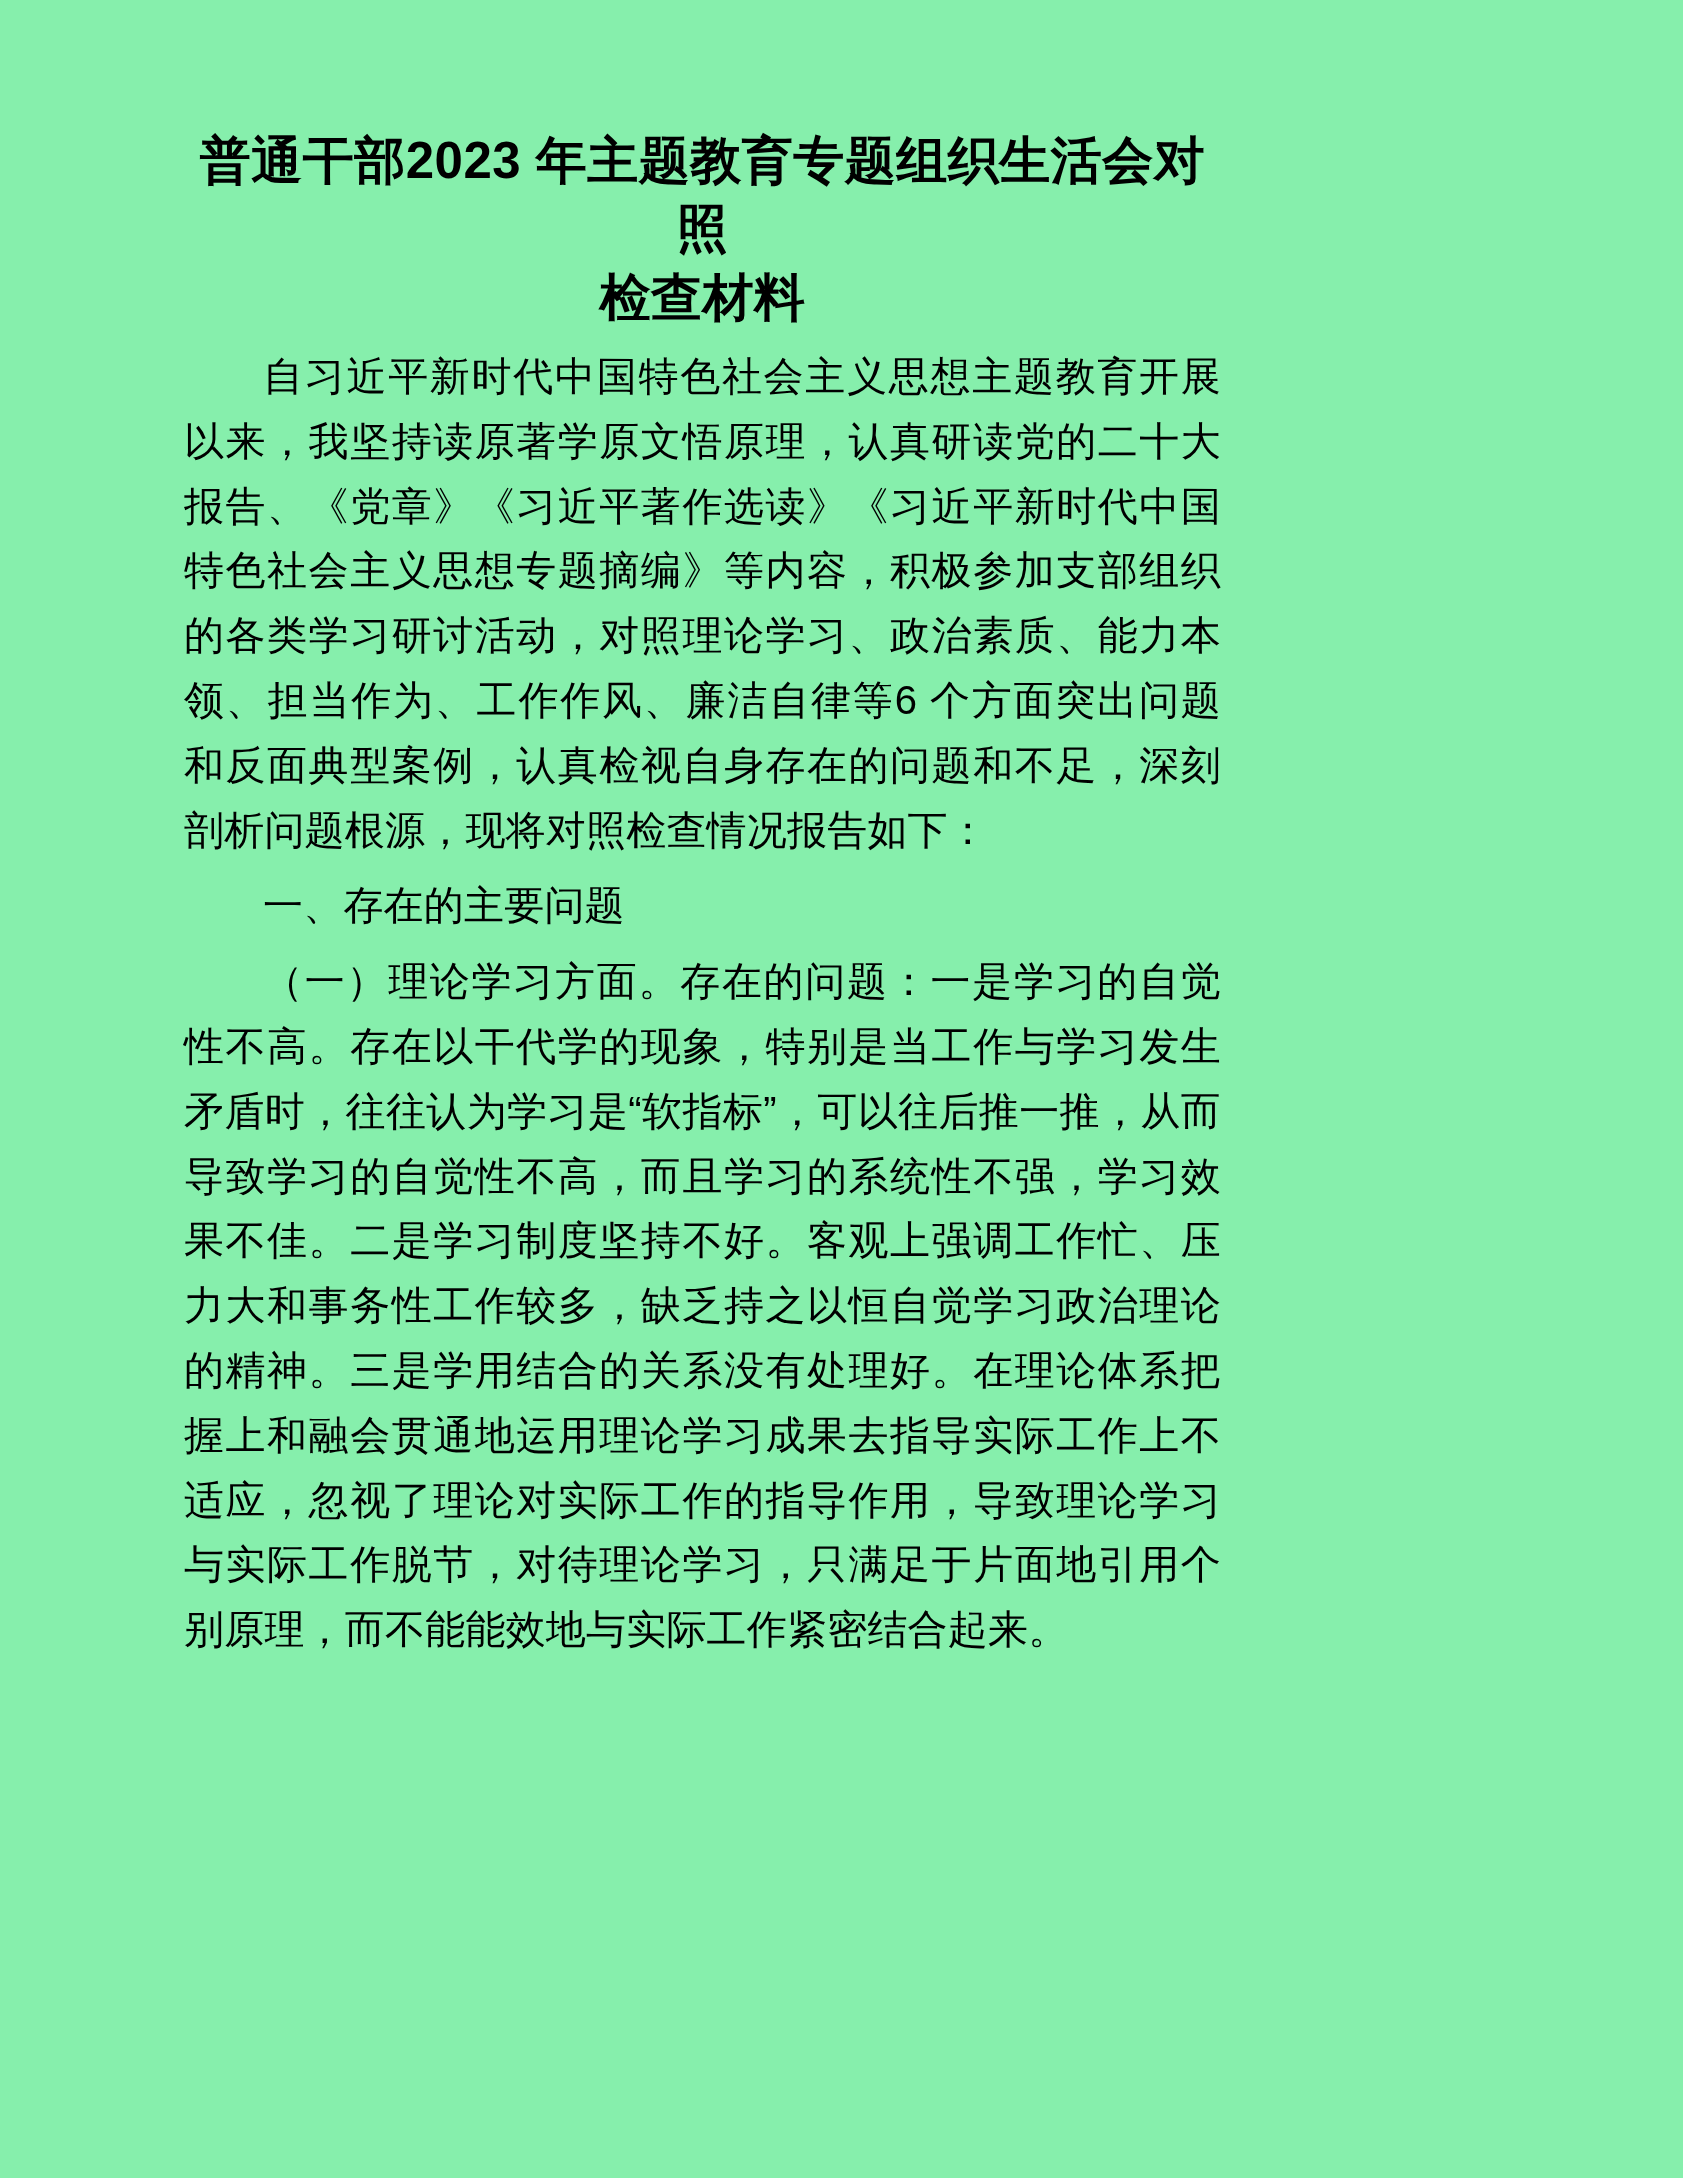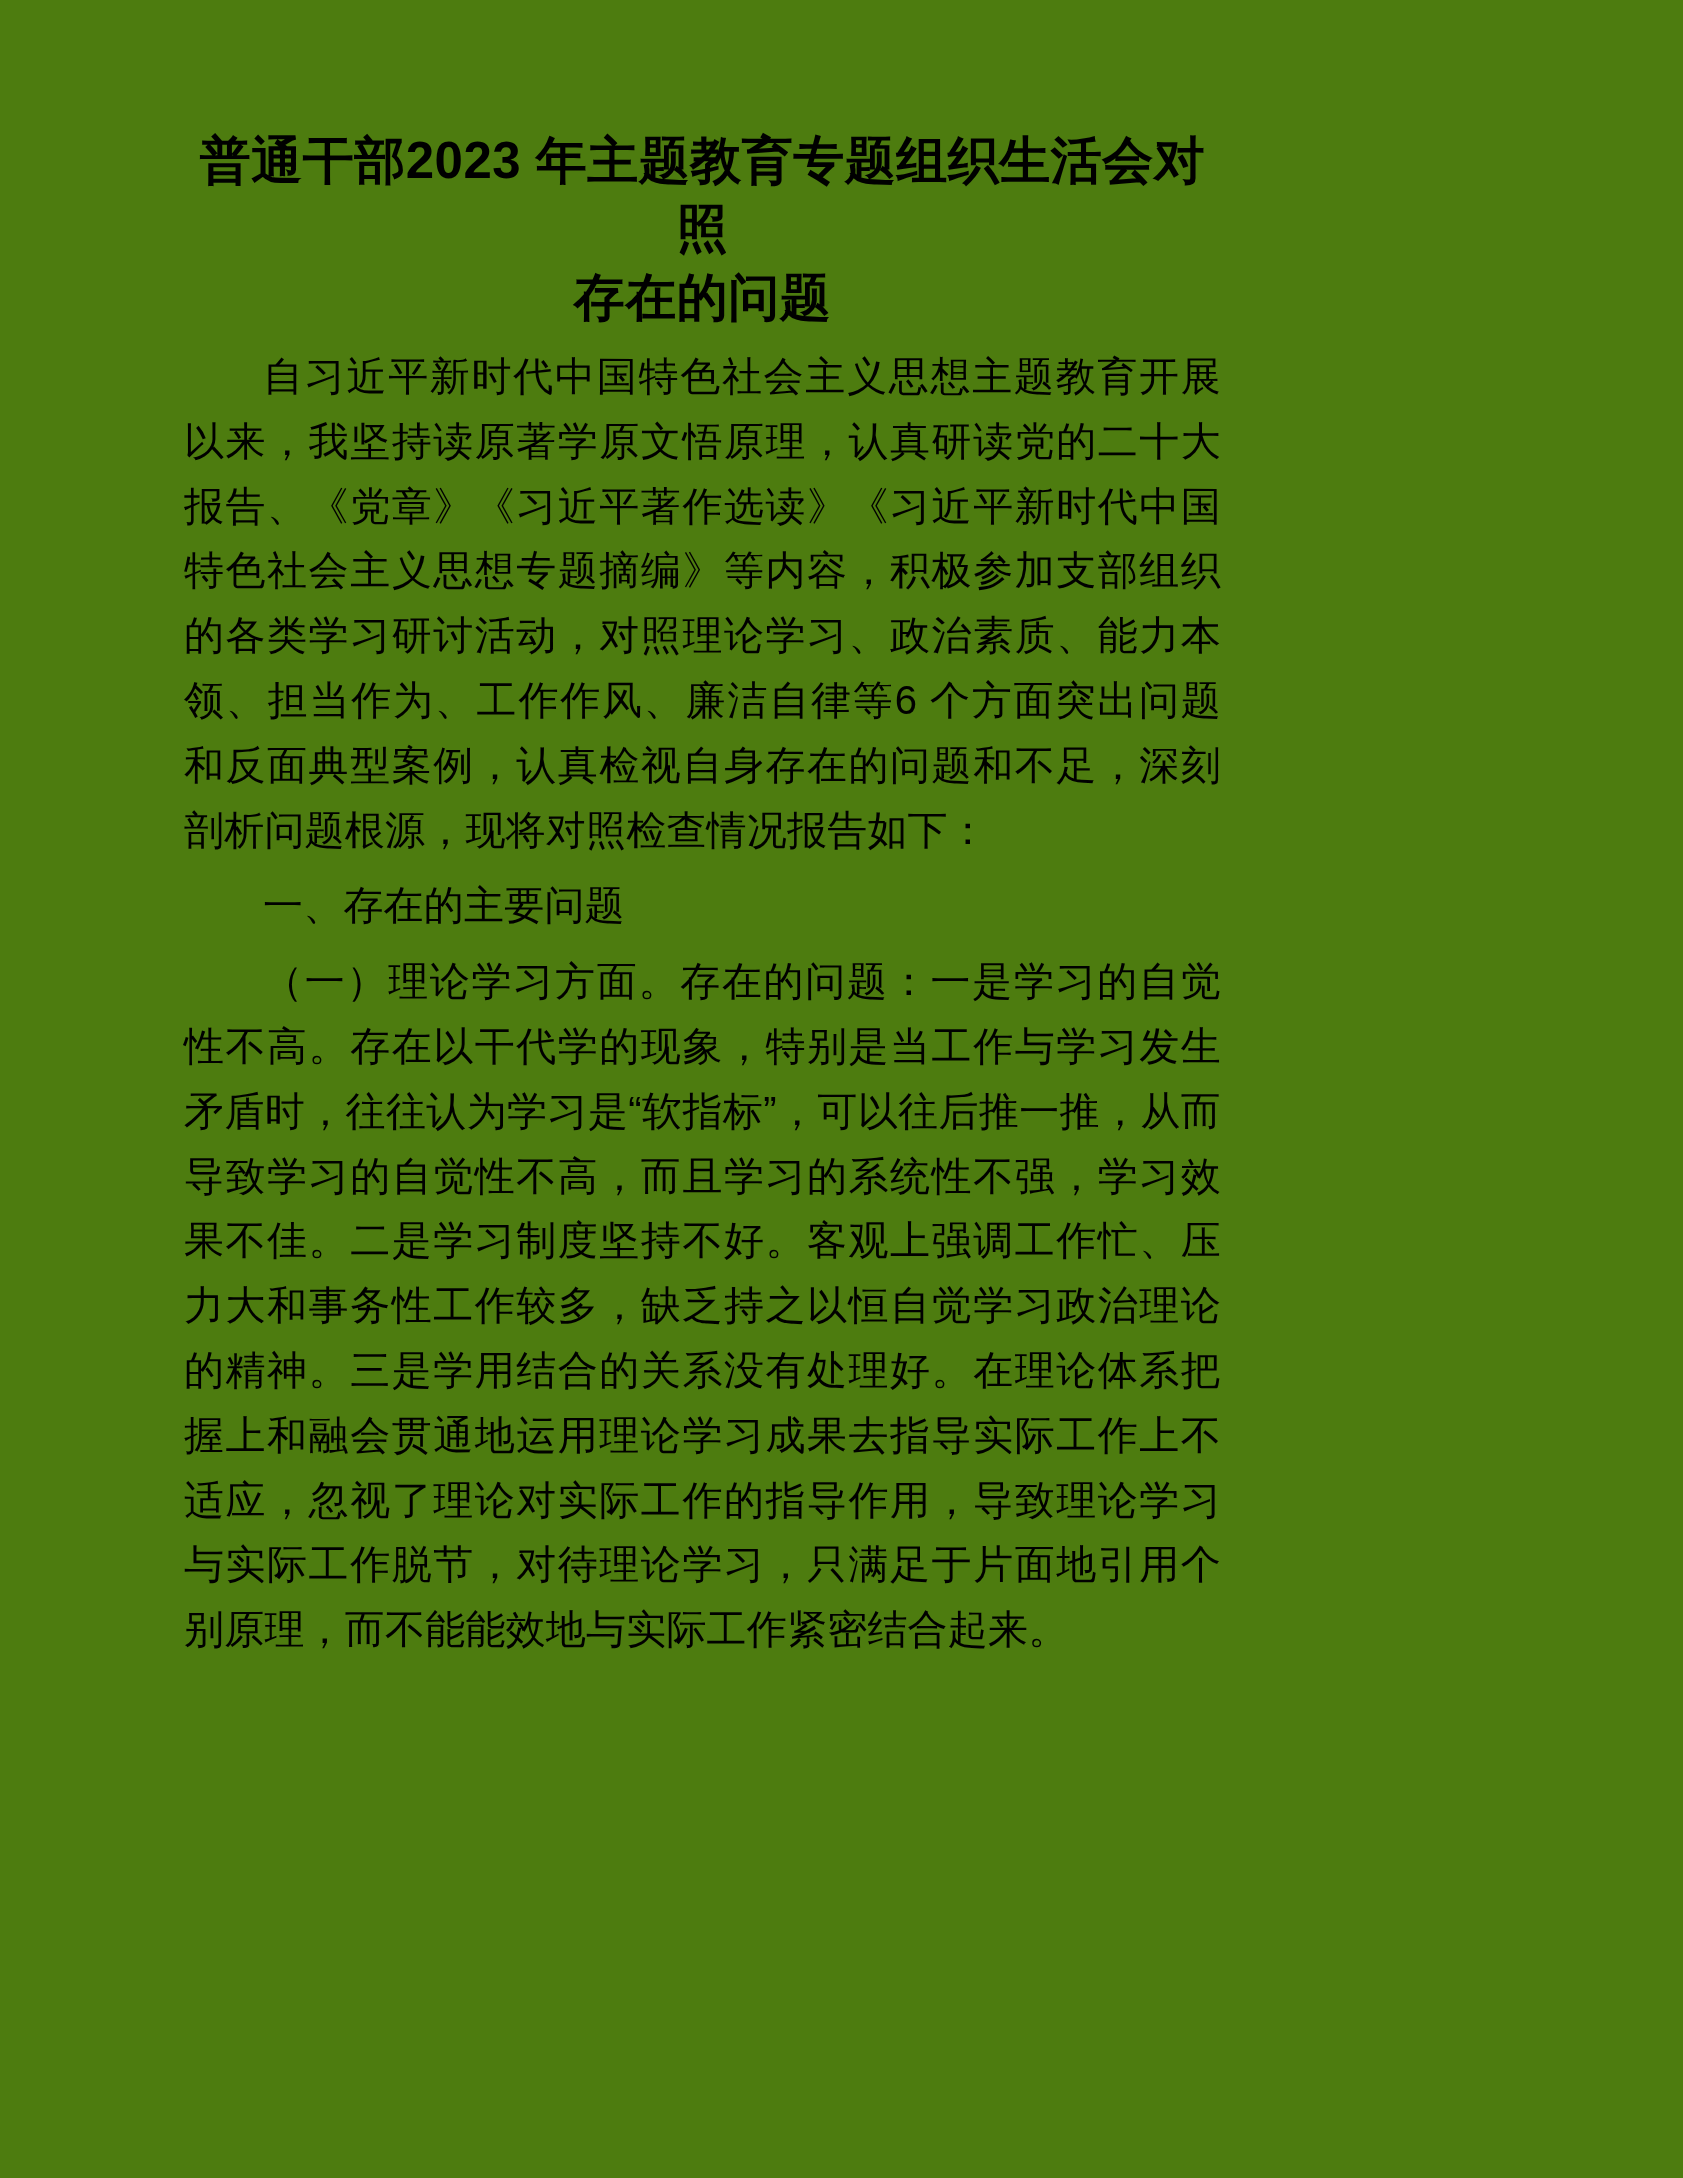--- a/index.html
+++ b/index.html
@@ -9,21 +9,21 @@
     background: #ffffff;
   }
   body {
     font-family: "Liberation Sans", "DejaVu Sans", sans-serif;
     color: #000000;
   }
   .page {
     position: relative;
     width: 1683px;
     height: 2178px;
-    background: #4d7c0f;
+    background: #86efac;
     margin: 0 auto;
     overflow: hidden;
     box-sizing: border-box;
   }
   .content {
     position: absolute;
     left: 173px;
     top: 127px;
     width: 1059px;
   }
@@ -55,21 +55,21 @@
   }
 </style>
 </head>
 <body>
 
 <div class="page">
   <div class="content">
 
     <h1 class="doc-title">
       <span style="display: block;">普通干部2023 年主题教育专题组织生活会对照</span>
-      <span style="display: block;">存在的问题</span>
+      <span style="display: block;">检查材料</span>
     </h1>
 
     <p class="para">自习近平新时代中国特色社会主义思想主题教育开展以来，我坚持读原著学原文悟原理，认真研读党的二十大报告、《党章》《习近平著作选读》《习近平新时代中国特色社会主义思想专题摘编》等内容，积极参加支部组织的各类学习研讨活动，对照理论学习、政治素质、能力本领、担当作为、工作作风、廉洁自律等6 个方面突出问题和反面典型案例，认真检视自身存在的问题和不足，深刻剖析问题根源，现将对照检查情况报告如下：</p>
 
     <p class="para heading-lvl1">一、存在的主要问题</p>
 
     <p class="para">（一）理论学习方面。存在的问题：一是学习的自觉性不高。存在以干代学的现象，特别是当工作与学习发生矛盾时，往往认为学习是“软指标”，可以往后推一推，从而导致学习的自觉性不高，而且学习的系统性不强，学习效果不佳。二是学习制度坚持不好。客观上强调工作忙、压力大和事务性工作较多，缺乏持之以恒自觉学习政治理论的精神。三是学用结合的关系没有处理好。在理论体系把握上和融会贯通地运用理论学习成果去指导实际工作上不适应，忽视了理论对实际工作的指导作用，导致理论学习与实际工作脱节，对待理论学习，只满足于片面地引用个别原理，而不能能效地与实际工作紧密结合起来。</p>
 
   </div>
 </div>

